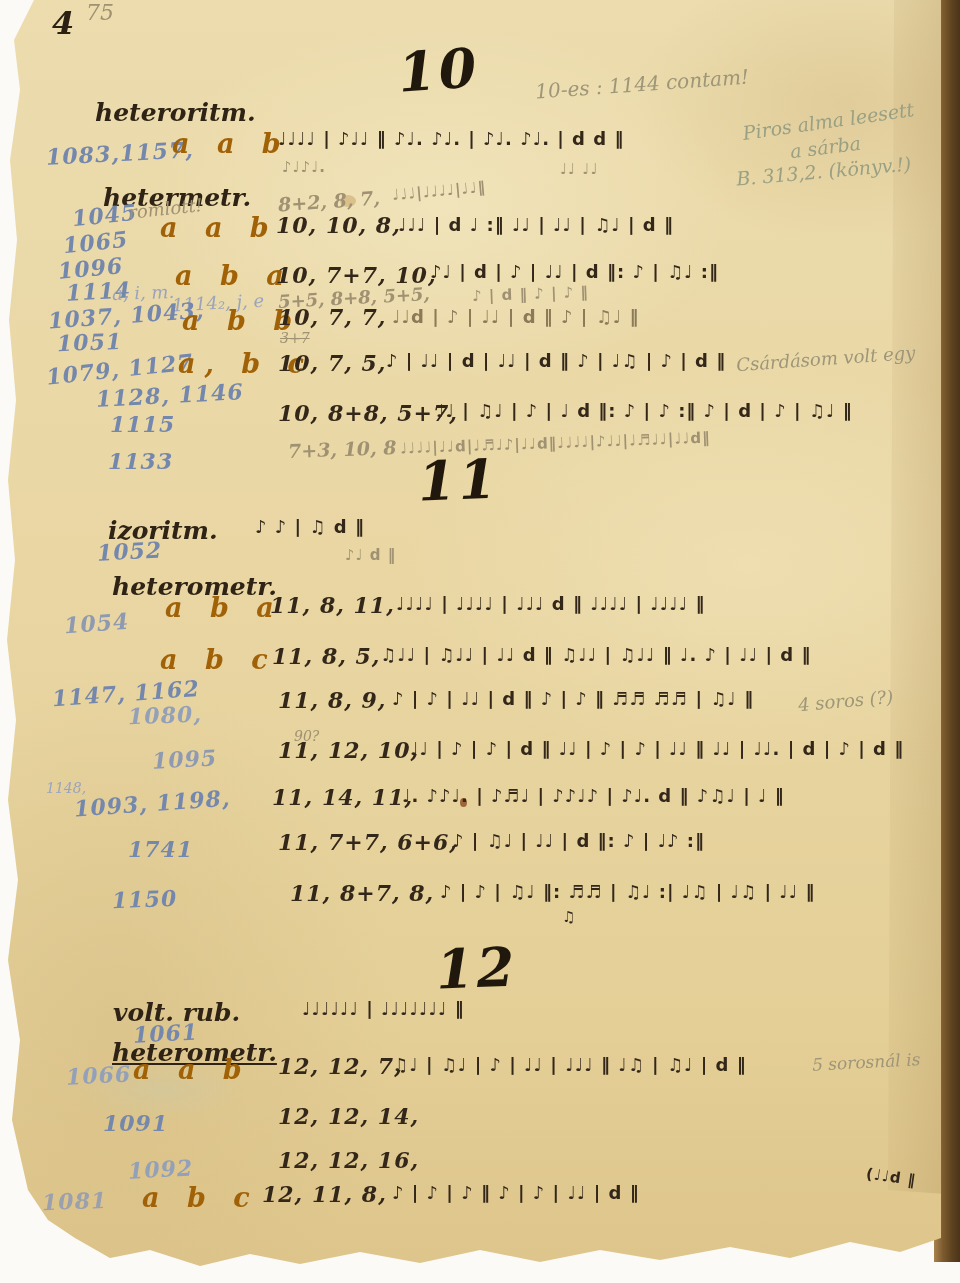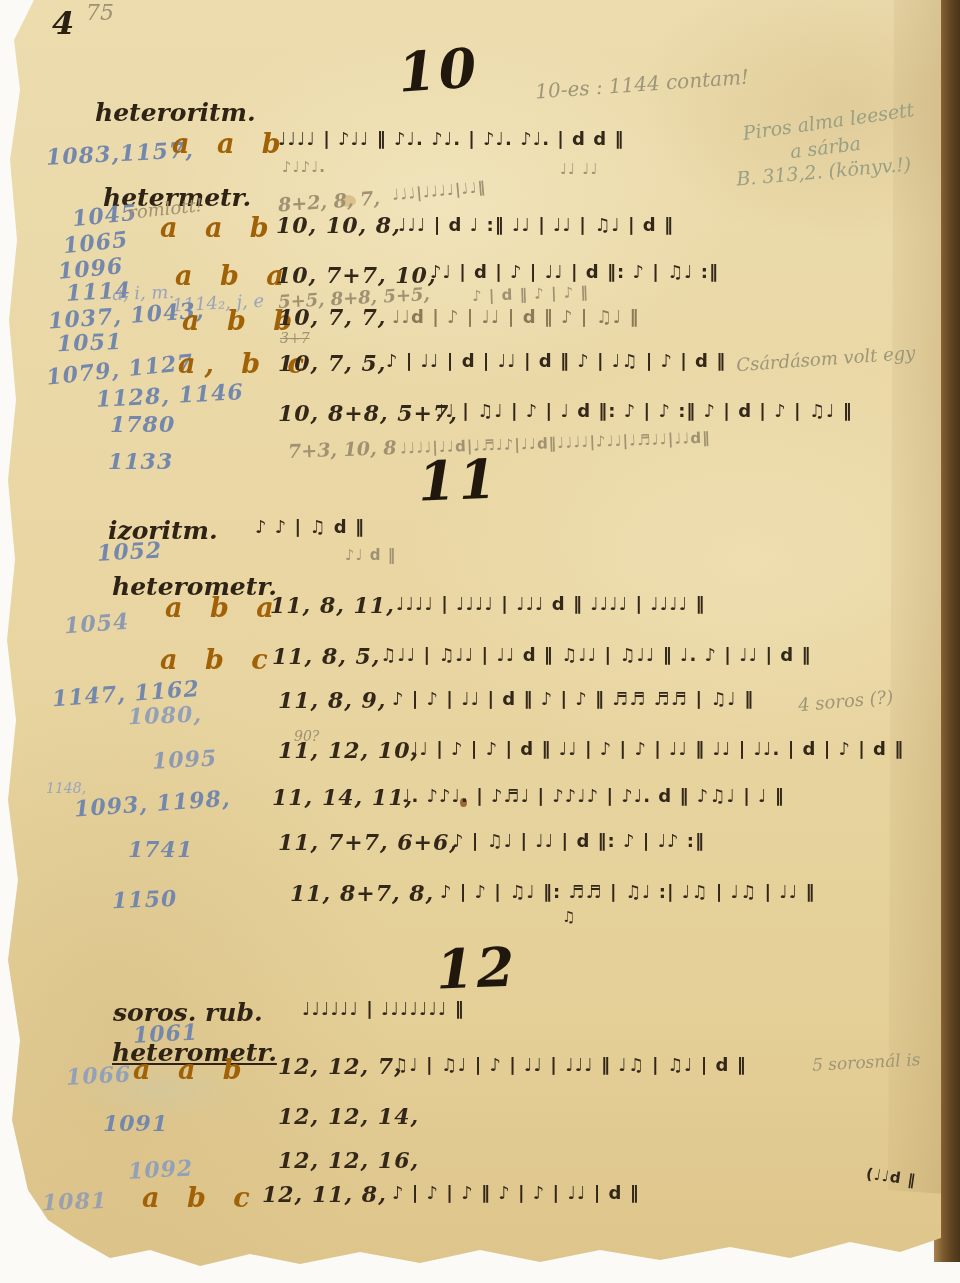--- a/index.html
+++ b/index.html
@@ -100,21 +100,21 @@
   <div class="abs pencil tiny" style="left:280px;top:330px;font-style:italic;text-decoration:line-through">3+7</div>
   <div class="abs rhythm faded" style="left:392px;top:306px">♩♩d | ♪ | ♩♩ | d ‖ ♪ | ♫♩ ‖</div>
 
   <div class="abs ids" style="left:46px;top:356px;transform:rotate(-6deg)">1079, 1127</div>
   <div class="abs ids" style="left:96px;top:382px;transform:rotate(-3deg)">1128, 1146</div>
   <div class="abs form" style="left:178px;top:348px">a, b c</div>
   <div class="abs meter" style="left:278px;top:350px">10, 7, 5,</div>
   <div class="abs rhythm" style="left:386px;top:350px">♪ | ♩♩ | d | ♩♩ | d ‖ ♪ | ♩♫ | ♪ | d ‖</div>
   <div class="abs pencil-note" style="left:736px;top:348px;transform:rotate(-4deg);font-size:18px">Csárdásom volt egy</div>
 
-  <div class="abs ids" style="left:110px;top:411px">1780</div>
+  <div class="abs ids" style="left:110px;top:411px">1115</div>
   <div class="abs meter" style="left:278px;top:400px">10, 8+8, 5+7,</div>
   <div class="abs rhythm" style="left:436px;top:400px">♩♩ | ♫♩ | ♪ | ♩ d ‖: ♪ | ♪ :‖ ♪ | d | ♪ | ♫♩ ‖</div>
 
   <div class="abs ids" style="left:108px;top:448px">1133</div>
   <div class="abs pencil" style="left:288px;top:438px;font:italic 700 19px 'DejaVu Serif',serif;transform:rotate(-2deg)">7+3, 10, 8</div>
   <div class="abs rhythm-sm pencil" style="left:400px;top:434px;transform:rotate(-2deg)">♩♩♩♩|♩♩d|♩♬♩♪|♩♩d‖♩♩♩♩|♪♩♩|♩♬♩♩|♩♩d‖</div>
 
   <div class="abs heading" style="left:418px;top:448px;transform:rotate(-2deg)">11</div>
 
   <div class="abs label" style="left:108px;top:516px">izoritm.</div>
@@ -153,21 +153,21 @@
   <div class="abs meter" style="left:278px;top:829px">11, 7+7, 6+6,</div>
   <div class="abs rhythm" style="left:452px;top:830px">♪ | ♫♩ | ♩♩ | d ‖: ♪ | ♩♪ :‖</div>
 
   <div class="abs ids" style="left:112px;top:886px;transform:rotate(-2deg)">1150</div>
   <div class="abs meter" style="left:290px;top:880px">11, 8+7, 8,</div>
   <div class="abs rhythm" style="left:440px;top:881px">♪ | ♪ | ♫♩ ‖: ♬♬ | ♫♩ :| ♩♫ | ♩♫ | ♩♩ ‖</div>
   <div class="abs rhythm-sm" style="left:562px;top:908px;color:#33271a">♫</div>
 
   <div class="abs heading" style="left:436px;top:936px;transform:rotate(-2deg)">12</div>
 
-  <div class="abs label" style="left:113px;top:998px">soros. rub.</div>
+  <div class="abs label" style="left:113px;top:998px">volt. rub.</div>
   <div class="abs rhythm" style="left:302px;top:998px">♩♩♩♩♩♩ | ♩♩♩♩♩♩♩ ‖</div>
   <div class="abs ids" style="left:133px;top:1020px;transform:rotate(-3deg)">1061</div>
 
   <div class="abs label" style="left:112px;top:1038px;text-decoration:underline">heterometr.</div>
 
   <div class="abs ids ids-faint" style="left:66px;top:1062px;transform:rotate(-3deg);color:#92a0ba">1066</div>
   <div class="abs form" style="left:133px;top:1054px">a a b</div>
   <div class="abs meter" style="left:278px;top:1053px">12, 12, 7,</div>
   <div class="abs rhythm" style="left:392px;top:1054px">♫♩ | ♫♩ | ♪ | ♩♩ | ♩♩♩ ‖ ♩♫ | ♫♩ | d ‖</div>
   <div class="abs pencil-note" style="left:812px;top:1052px;transform:rotate(-3deg);font-size:17px">5 sorosnál is</div>

